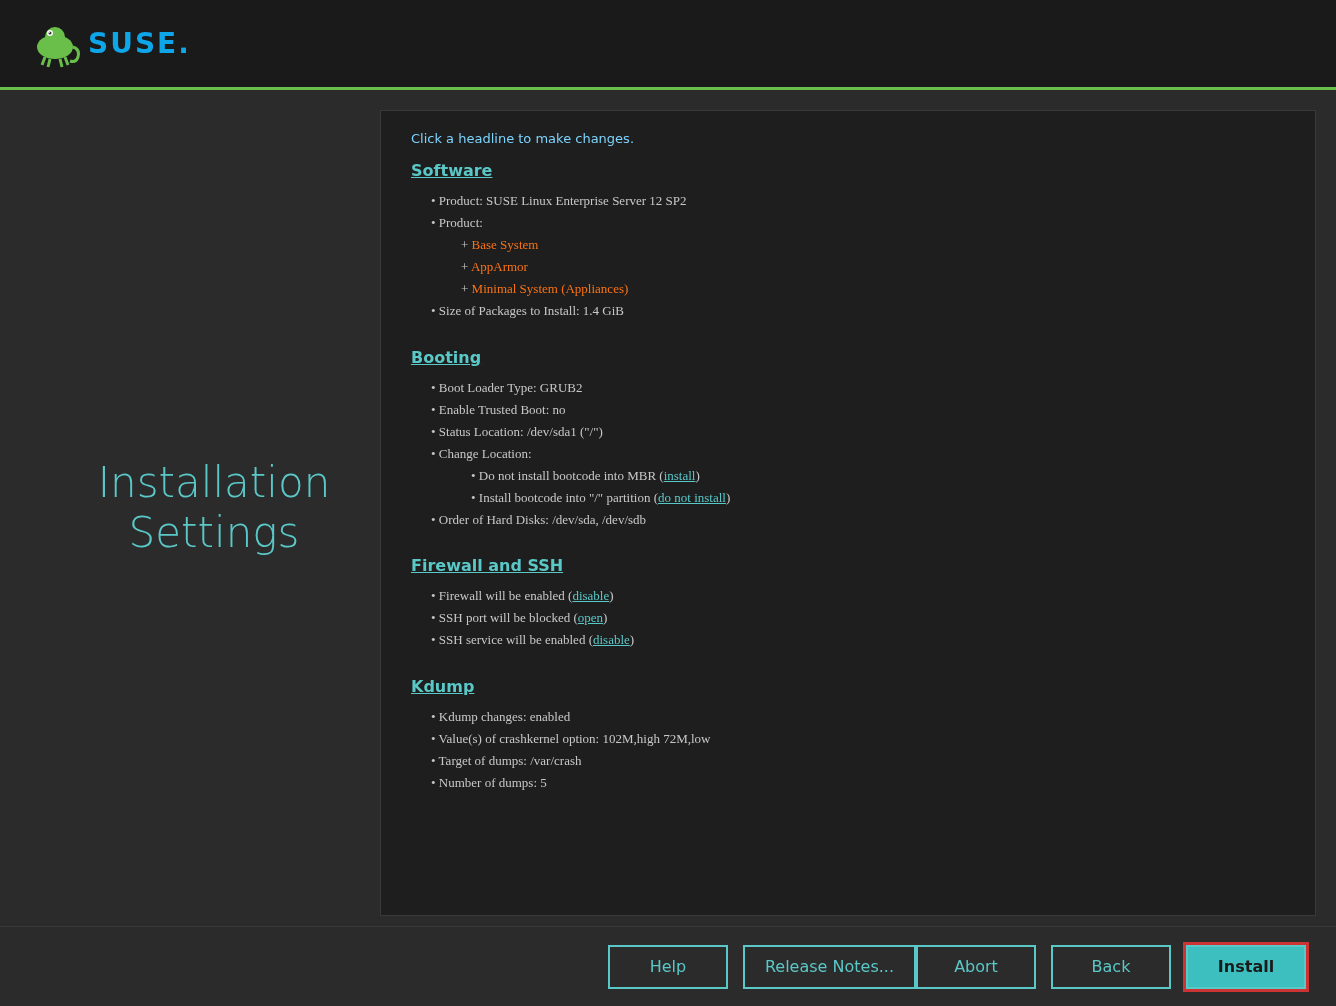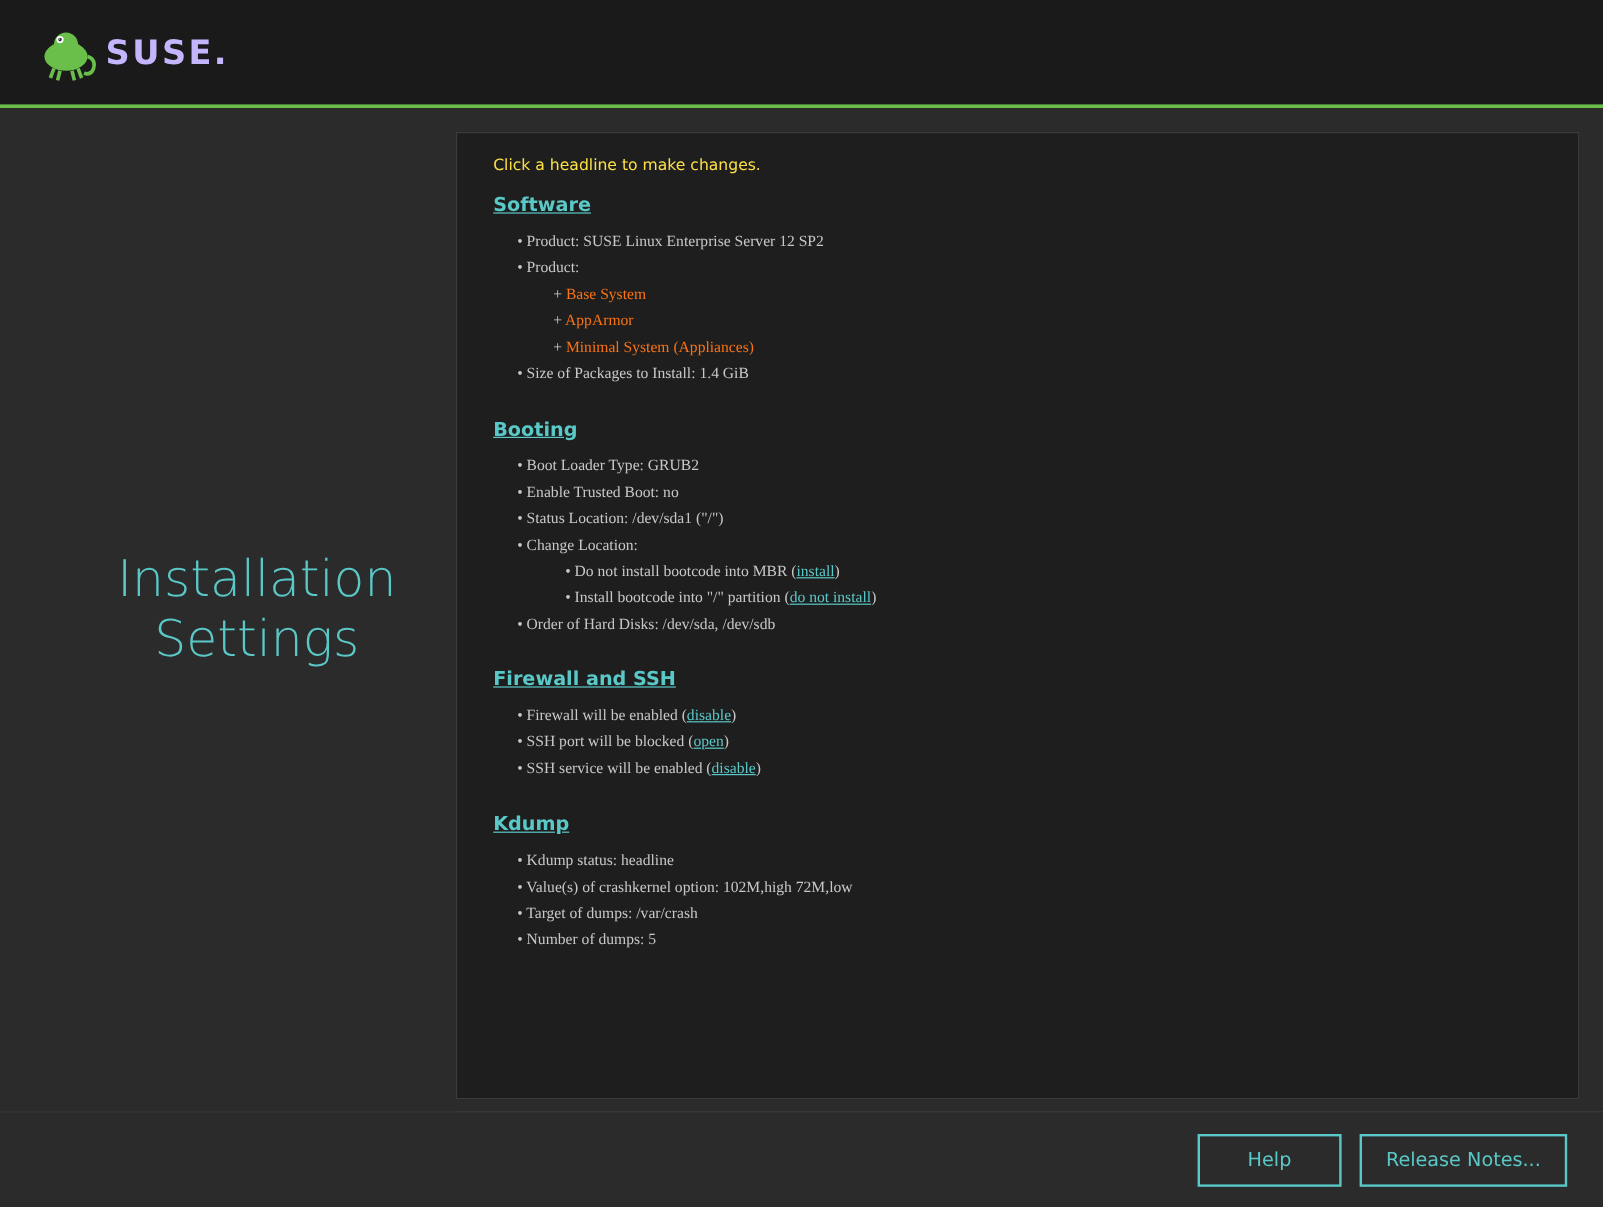--- a/index.html
+++ b/index.html
@@ -28,21 +28,21 @@
       align-items: center;
       gap: 8px;
     }
 
     .suse-chameleon {
       width: 50px;
       height: 50px;
     }
 
     .suse-text {
-      color: #c4b5fd;
+      color: #0ea5e9;
       font-size: 28px;
       font-weight: bold;
       letter-spacing: 2px;
     }
 
     
     #main {
       display: flex;
       height: calc(1006px - 90px - 80px);
     }
@@ -82,21 +82,21 @@
     }
     #right-panel::-webkit-scrollbar-track {
       background: #3a3a3a;
     }
     #right-panel::-webkit-scrollbar-thumb {
       background: #888;
       border: 1px solid #3a3a3a;
     }
 
     .instruction-text {
-      color: #fde047;
+      color: #7dd3fc;
       font-size: 13px;
       margin-bottom: 15px;
     }
 
     .settings-section {
       margin-bottom: 25px;
     }
 
     .section-title {
       color: #5bc8c8;
@@ -270,29 +270,34 @@
           <li>SSH port will be blocked (<span class="inline-link">open</span>)</li>
           <li>SSH service will be enabled (<span class="inline-link">disable</span>)</li>
         </ul>
       </div>
     </div>
 
     <div class="settings-section">
       <div class="section-title">Kdump</div>
       <div class="section-content">
         <ul>
-          <li>Kdump status: headline</li>
+          <li>Kdump changes: enabled</li>
           <li>Value(s) of crashkernel option: 102M,high 72M,low</li>
           <li>Target of dumps: /var/crash</li>
           <li>Number of dumps: 5</li>
         </ul>
       </div>
     </div>
 
   </div>
 </div>
 
 <div id="footer">
   <div class="footer-left">
     <button class="btn">Help</button>
     <button class="btn">Release Notes...</button>
   </div>
+  <div class="footer-right">
+    <button class="btn">Abort</button>
+    <button class="btn">Back</button>
+    <button class="btn btn-install">Install</button>
+  </div>
 </div>
 
 </body></html>

